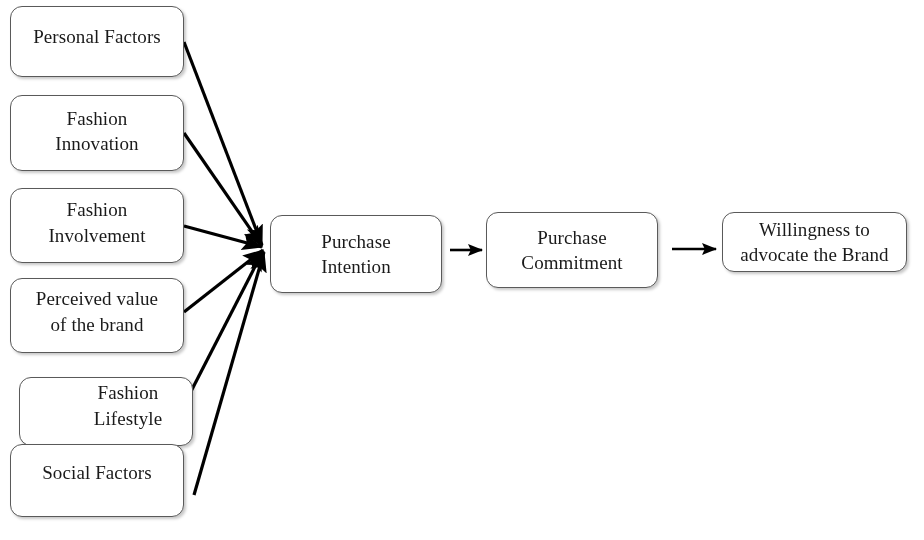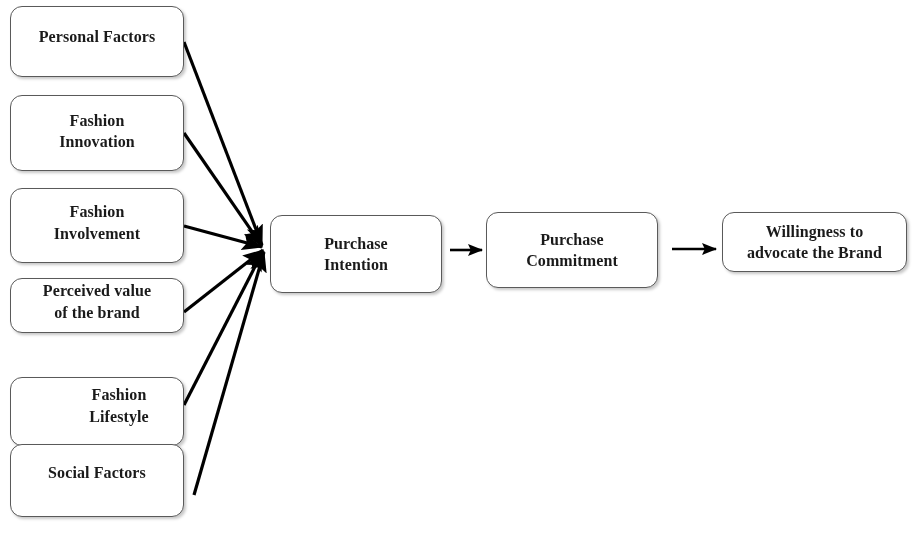--- a/index.html
+++ b/index.html
@@ -35,34 +35,33 @@
     border-radius: 12px;
     display: flex;
     align-items: center;
     justify-content: center;
     text-align: center;
     z-index: 2;
     box-shadow: 2px 2px 3px rgba(0,0,0,0.22);
   }
   .node .node-label {
     display: block;
-    font-size: 16px;
+    font-size: 19px;
     line-height: 1.32;
     color: #1a1a1a;
     letter-spacing: 0.1px;
     white-space: pre-line;
     padding: 0 6px;
-    font-weight: bold;
   }
   
   #node-personal-factors   { left: 10px; top: 6px;   width: 174px; height: 71px; }
   #node-fashion-innovation { left: 10px; top: 95px;  width: 174px; height: 76px; }
   #node-fashion-involvement{ left: 10px; top: 188px; width: 174px; height: 75px; }
-  #node-perceived-value    { left: 10px; top: 278px; width: 174px; height: 55px; }
-  #node-fashion-lifestyle  { left: 10px; top: 377px; width: 174px; height: 69px; padding-left: 44px; }
+  #node-perceived-value    { left: 10px; top: 278px; width: 174px; height: 75px; }
+  #node-fashion-lifestyle  { left: 19px; top: 377px; width: 174px; height: 69px; padding-left: 44px; }
   #node-social-factors     { left: 10px; top: 444px; width: 174px; height: 73px; }
 
   
   #node-fashion-lifestyle  .node-label { transform: translateY(-6px); }
   #node-social-factors     .node-label { transform: translateY(-8px); }
   #node-personal-factors   .node-label { transform: translateY(-5px); }
   #node-perceived-value    .node-label { transform: translateY(-4px); }
   #node-fashion-involvement .node-label { transform: translateY(-3px); }
   #node-fashion-innovation .node-label { transform: translateY(-2px); }
 

